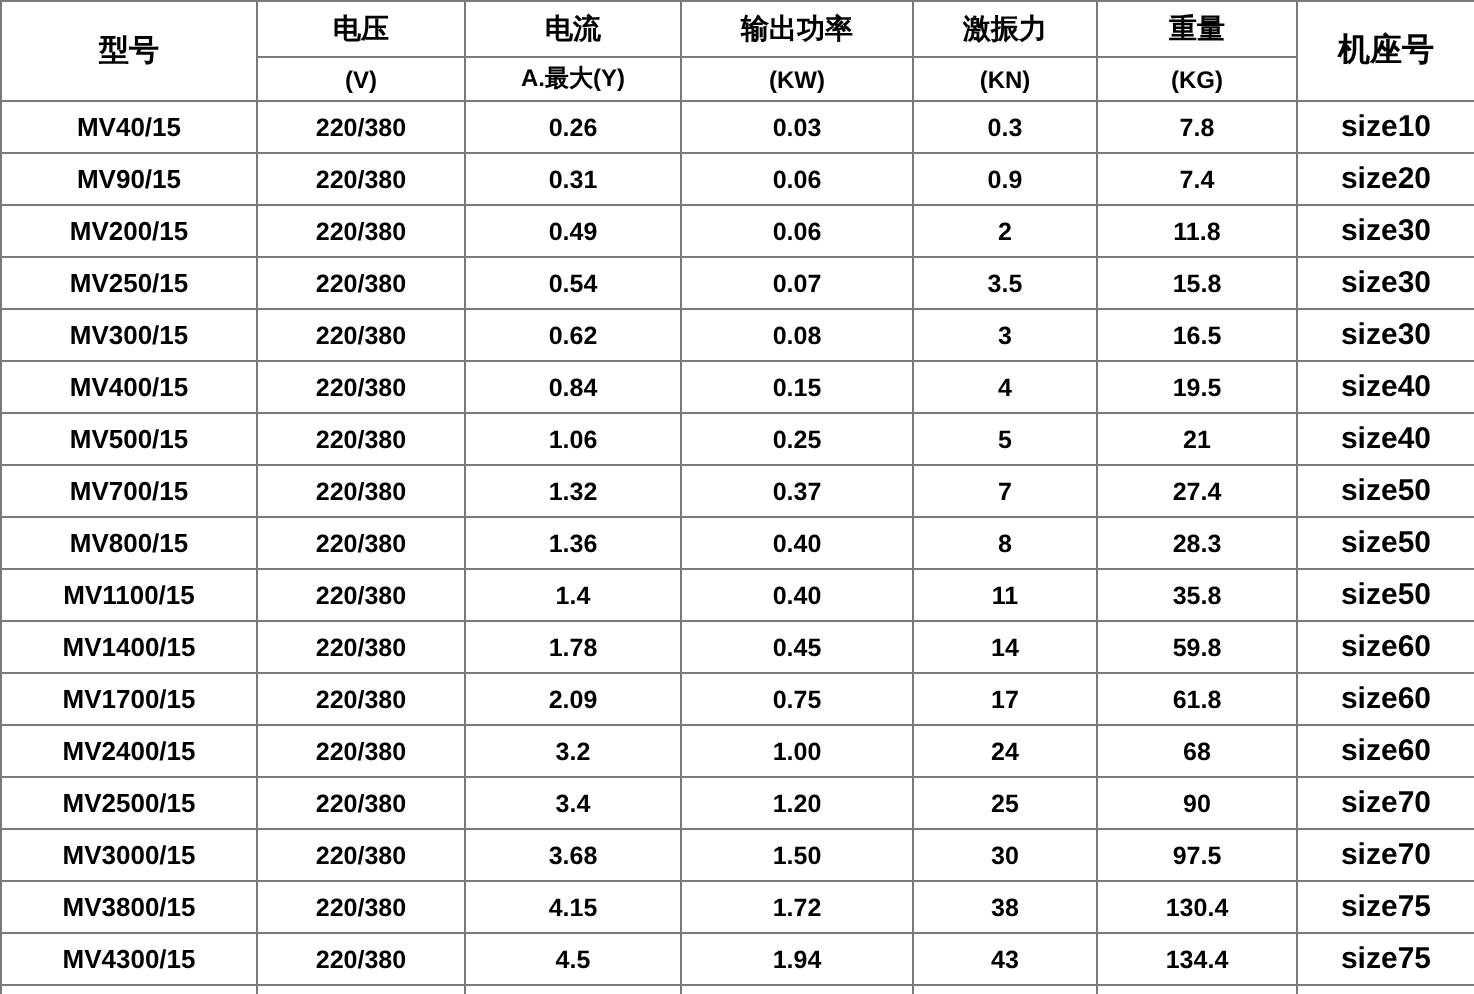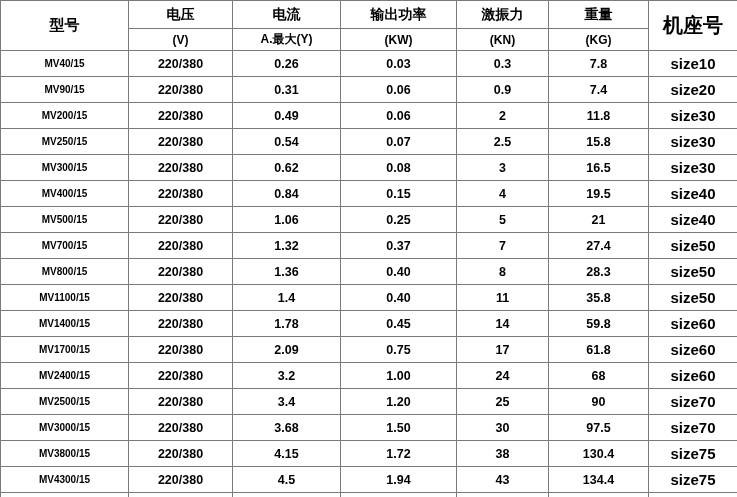--- a/index.html
+++ b/index.html
@@ -40,28 +40,28 @@
     font-size: 14px;
   }
   .hdr-unit {
     height: 22px;
     font-size: 12px;
   }
   .hdr-model {
     font-size: 15px;
   }
   .hdr-seat {
-    font-size: 20px;
+    font-size: 16px;
   }
   .data-row td {
     height: 25px;
     font-size: 12.5px;
   }
   .data-row td.model {
-    font-size: 10px;
+    font-size: 13px;
   }
   .data-row td.seat {
     font-size: 15px;
     text-align: left;
     padding-left: 12px;
   }
   .unit-cell {
     font-size: 12px;
   }
 </style>
@@ -122,21 +122,21 @@
         <td>0.06</td>
         <td>2</td>
         <td>11.8</td>
         <td class="seat">size30</td>
       </tr>
       <tr class="data-row">
         <td class="model">MV250/15</td>
         <td>220/380</td>
         <td>0.54</td>
         <td>0.07</td>
-        <td>2.5</td>
+        <td>3.5</td>
         <td>15.8</td>
         <td class="seat">size30</td>
       </tr>
       <tr class="data-row">
         <td class="model">MV300/15</td>
         <td>220/380</td>
         <td>0.62</td>
         <td>0.08</td>
         <td>3</td>
         <td>16.5</td>

